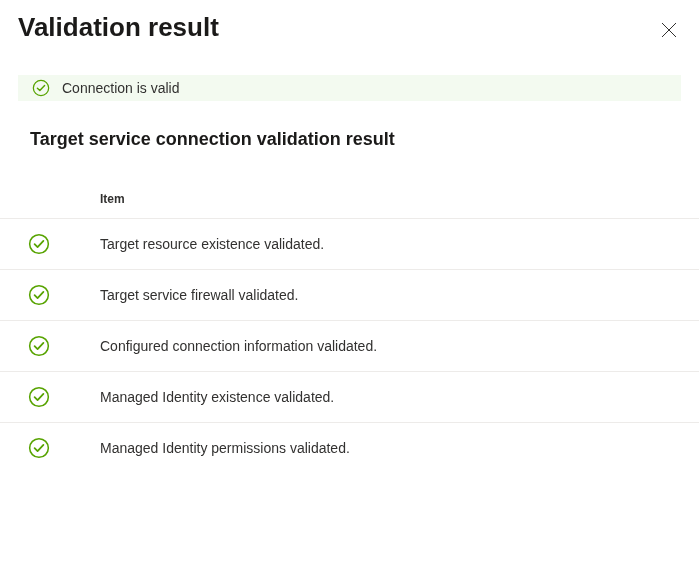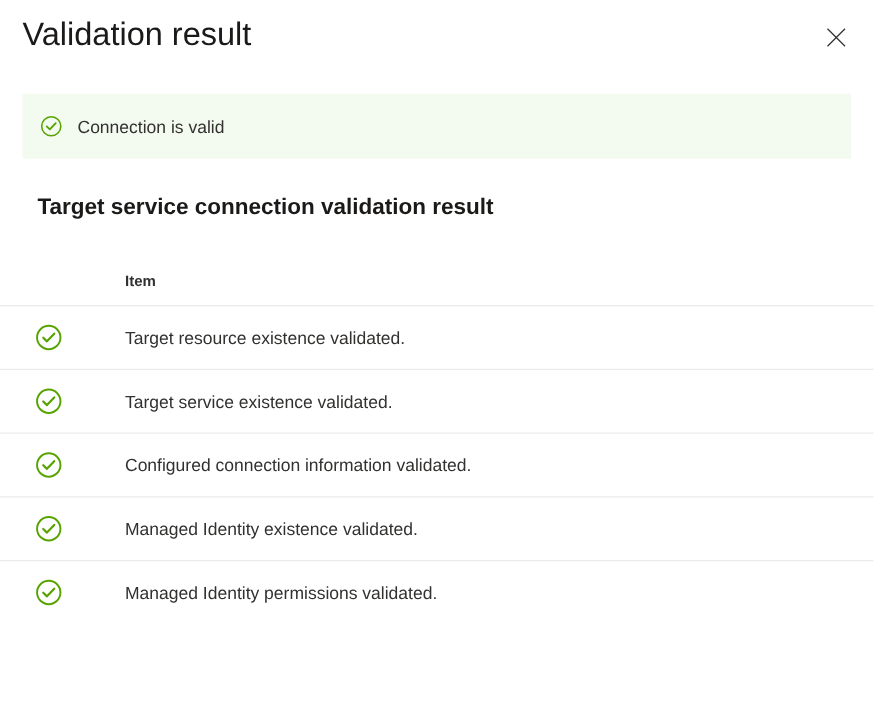--- a/index.html
+++ b/index.html
@@ -16,35 +16,35 @@
       padding: 0;
     }
     .header {
       display: flex;
       justify-content: space-between;
       align-items: flex-start;
       padding: 12px 18px 20px 18px;
     }
     .title {
       font-size: 26px;
-      font-weight: 400;
+      font-weight: 700;
       color: #1b1a19;
     }
     .close-btn {
       cursor: pointer;
       padding: 4px;
       margin-top: 6px;
     }
     .close-btn svg {
       display: block;
     }
     .banner {
       margin: 12px 18px 24px 18px;
       background: #f3faf0;
-      padding: 17px 14px;
+      padding: 4px 14px;
       display: flex;
       align-items: center;
       gap: 12px;
     }
     .banner-text {
       font-size: 14px;
       color: #323130;
     }
     .section-title {
       font-size: 18px;
@@ -134,21 +134,21 @@
 
   <div class="row">
     <div class="row-status">
       <span class="check-circle">
         <svg width="22" height="22" viewBox="0 0 20 20">
           <circle cx="10" cy="10" r="8.5" fill="none" stroke="#57a300" stroke-width="1.4"></circle>
           <path d="M6 10.2 L8.7 12.8 L14 7.2" fill="none" stroke="#57a300" stroke-width="1.6" stroke-linecap="round" stroke-linejoin="round"></path>
         </svg>
       </span>
     </div>
-    <div class="row-text">Target service existence validated.</div>
+    <div class="row-text">Target service firewall validated.</div>
   </div>
 
   <div class="row">
     <div class="row-status">
       <span class="check-circle">
         <svg width="22" height="22" viewBox="0 0 20 20">
           <circle cx="10" cy="10" r="8.5" fill="none" stroke="#57a300" stroke-width="1.4"></circle>
           <path d="M6 10.2 L8.7 12.8 L14 7.2" fill="none" stroke="#57a300" stroke-width="1.6" stroke-linecap="round" stroke-linejoin="round"></path>
         </svg>
       </span>

